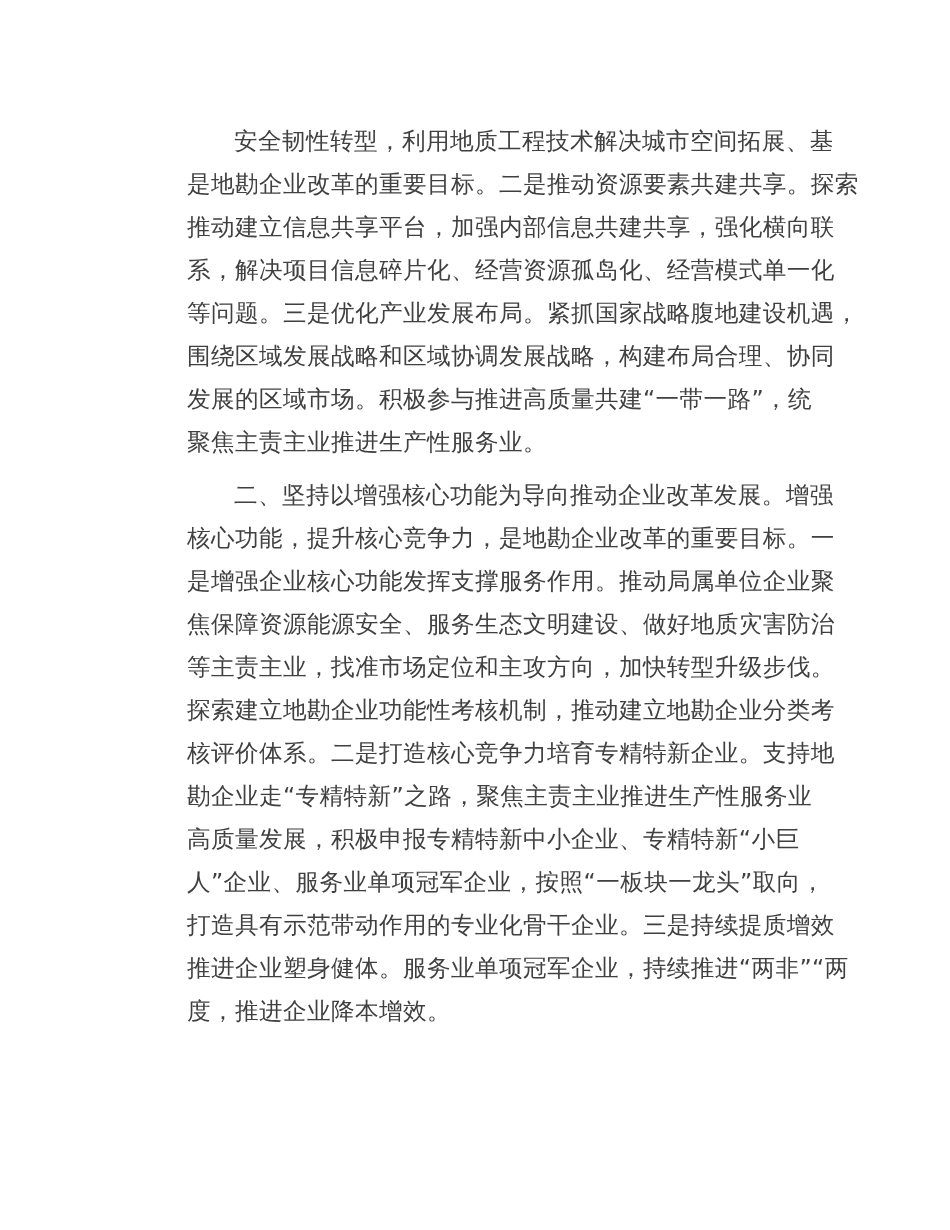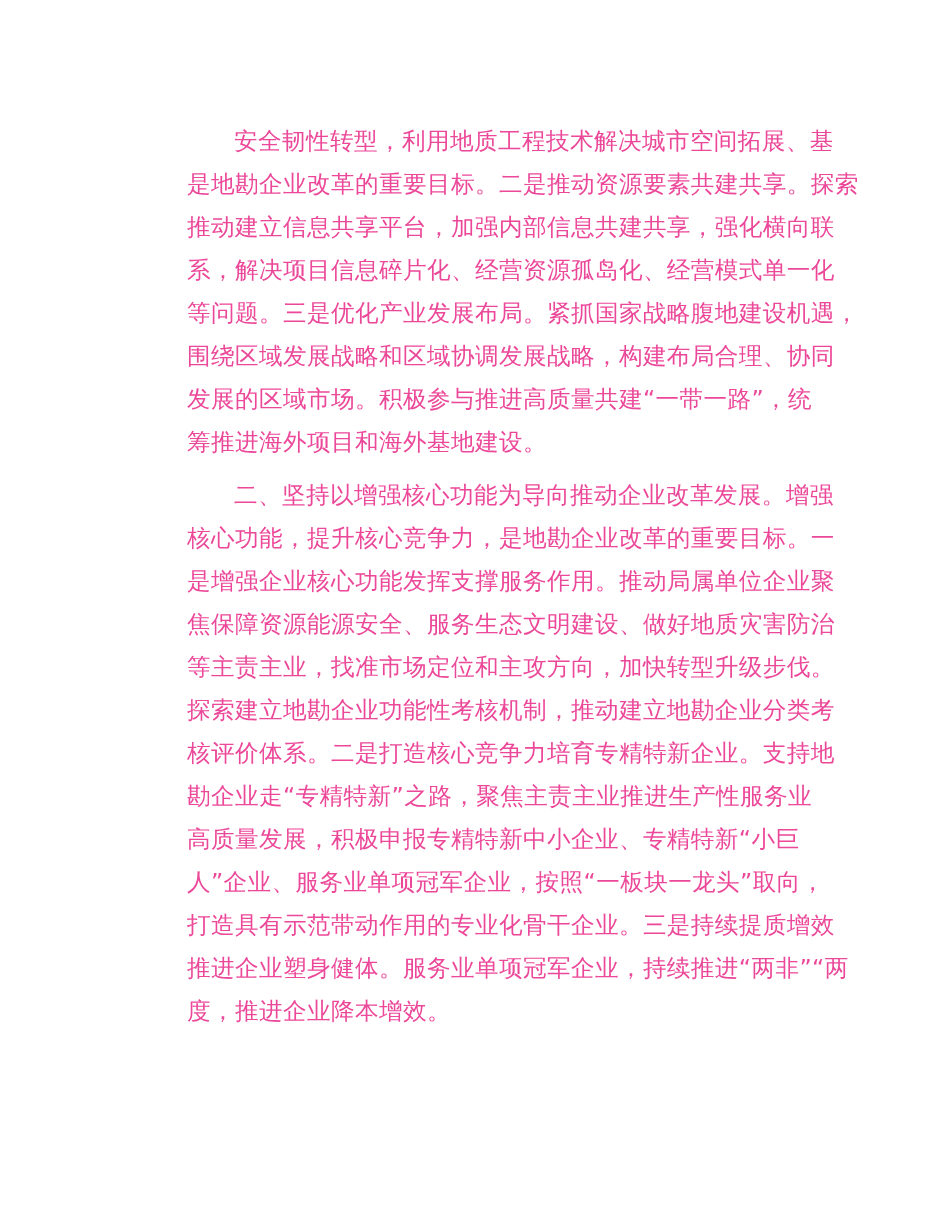--- a/index.html
+++ b/index.html
@@ -1,33 +1,33 @@
 <!DOCTYPE html>
 <html><head>
 <meta charset="utf-8">
 <style>
   html, body { margin:0; padding:0; background:#ffffff; }
   body { width:950px; height:1230px; position:relative; overflow:hidden; }
-  .page { position:absolute; left:140px; top:120px; width:700px; color:#ec4899; font-family:"DejaVu Sans", sans-serif; }
+  .page { position:absolute; left:140px; top:120px; width:700px; color:#404040; font-family:"DejaVu Sans", sans-serif; }
   .para { margin:0 0 10px 0; font-size:23.6px; line-height:43px; text-indent:47px; letter-spacing:0.4px; text-align:justify; }
   .line { display:block; white-space:nowrap; }
 </style>
 </head>
 <body>
 
 <div class="page">
   <div class="para">
     <span class="line" style="padding-left:47px">安全韧性转型，利用地质工程技术解决城市空间拓展、基</span>
     <span class="line">是地勘企业改革的重要目标。二是推动资源要素共建共享。探索</span>
     <span class="line">推动建立信息共享平台，加强内部信息共建共享，强化横向联</span>
     <span class="line">系，解决项目信息碎片化、经营资源孤岛化、经营模式单一化</span>
     <span class="line">等问题。三是优化产业发展布局。紧抓国家战略腹地建设机遇，</span>
     <span class="line">围绕区域发展战略和区域协调发展战略，构建布局合理、协同</span>
     <span class="line">发展的区域市场。积极参与推进高质量共建“一带一路”，统</span>
-    <span class="line">筹推进海外项目和海外基地建设。</span>
+    <span class="line">聚焦主责主业推进生产性服务业。</span>
   </div>
   <div class="para">
     <span class="line" style="padding-left:47px">二、坚持以增强核心功能为导向推动企业改革发展。增强</span>
     <span class="line">核心功能，提升核心竞争力，是地勘企业改革的重要目标。一</span>
     <span class="line">是增强企业核心功能发挥支撑服务作用。推动局属单位企业聚</span>
     <span class="line">焦保障资源能源安全、服务生态文明建设、做好地质灾害防治</span>
     <span class="line">等主责主业，找准市场定位和主攻方向，加快转型升级步伐。</span>
     <span class="line">探索建立地勘企业功能性考核机制，推动建立地勘企业分类考</span>
     <span class="line">核评价体系。二是打造核心竞争力培育专精特新企业。支持地</span>
     <span class="line">勘企业走“专精特新”之路，聚焦主责主业推进生产性服务业</span>

